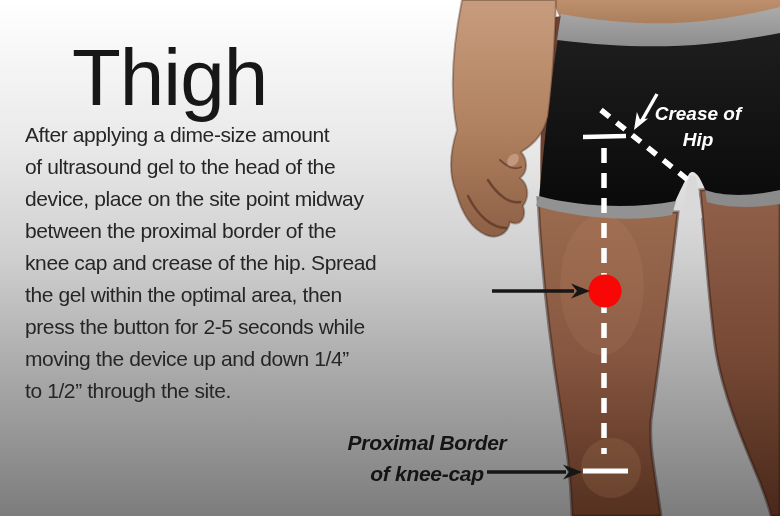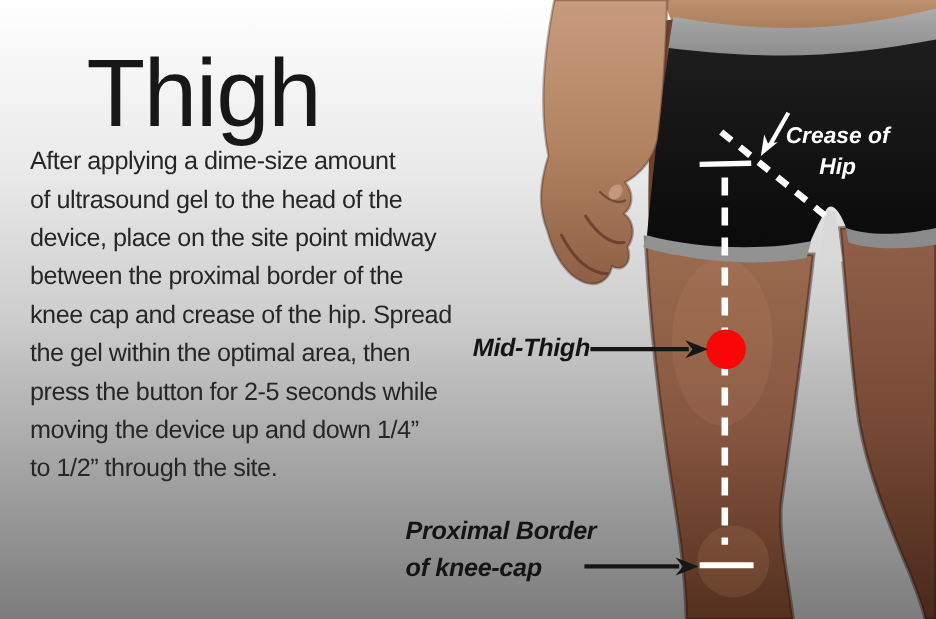--- a/index.html
+++ b/index.html
@@ -28,21 +28,21 @@
   }
   .lbl-crease{
     left:636px;top:74px;width:124px;
     text-align:center;font-size:19px;line-height:26px;color:#ffffff;margin-top:27px;
   }
   .lbl-mid{
     left:394px;top:279px;font-size:21px;color:#141414;letter-spacing:-0.3px;
   }
   .lbl-knee{
     left:338px;top:427px;width:178px;
-    text-align:left;font-size:21px;line-height:31px;color:#141414;letter-spacing:-0.3px;
+    text-align:center;font-size:21px;line-height:31px;color:#141414;letter-spacing:-0.3px;
   }
 </style>
 </head>
 <body>
 
 <div class="stage">
 
   <svg class="figure-svg" viewBox="0 0 780 516" aria-hidden="true">
     <defs>
       <linearGradient id="armGrad" x1="0" y1="0" x2="0" y2="1">
@@ -164,18 +164,17 @@
 between the proximal border of the
 knee cap and crease of the hip. Spread
 the gel within the optimal area, then
 press the button for 2-5 seconds while
 moving the device up and down 1/4”
 to 1/2” through the site.</p>
 
   <div class="lbl lbl-crease">Crease of
 Hip</div>
 
-  <div class="lbl lbl-mid">Mid-Thigh</div>
 
   <div class="lbl lbl-knee">Proximal Border
 of knee-cap</div>
 
 </div>
 
 </body></html>

